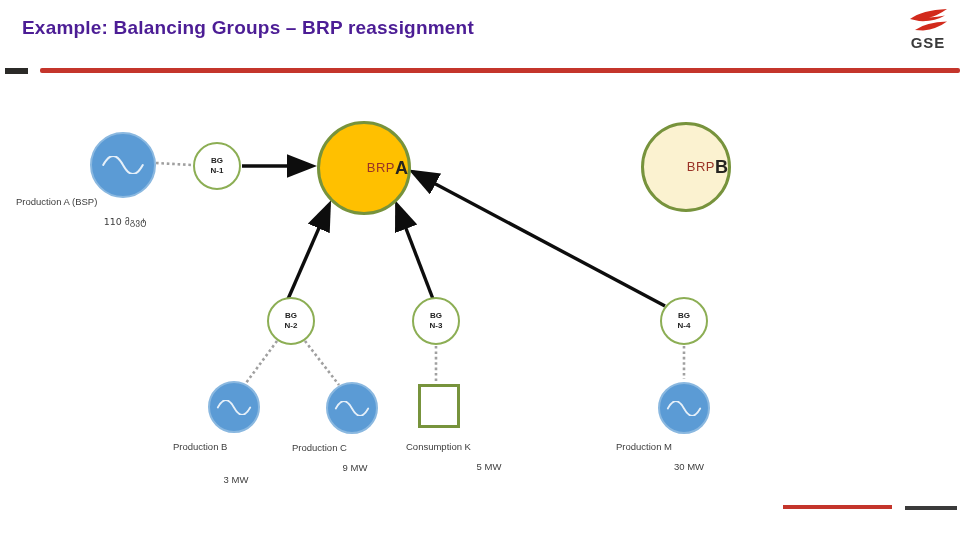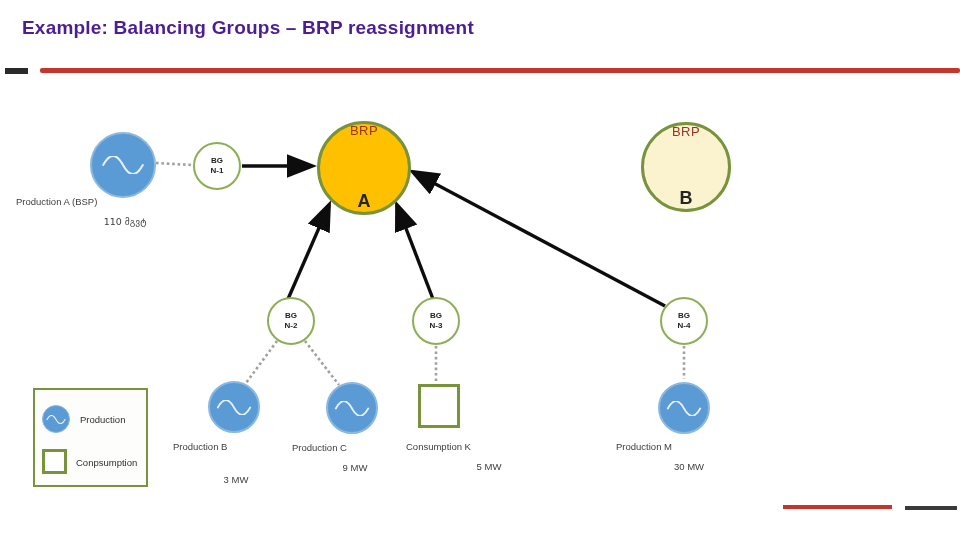--- a/index.html
+++ b/index.html
@@ -16,21 +16,21 @@
   .logo{left:900px;top:8px;width:56px;height:52px;display:flex;flex-direction:column;align-items:center;}
   .logo-text{font-size:15px;font-weight:bold;color:#3a3a3a;letter-spacing:1px;line-height:1;margin-top:1px;}
 
   
   .blue-circle{border-radius:50%;background:#5b9bd5;border:2px solid #8ab8e0;
     display:flex;align-items:center;justify-content:center;box-sizing:border-box;}
   .bg-circle{border-radius:50%;background:#ffffff;border:2px solid #8cae54;box-sizing:border-box;
     display:flex;flex-direction:column;align-items:center;justify-content:center;
     font-size:8px;font-weight:600;color:#222;line-height:1.25;}
   .brp-circle{border-radius:50%;border:3px solid #77933c;box-sizing:border-box;
-    display:flex;flex-direction:column;align-items:center;justify-content:space-between;line-height:1.15;}
+    display:flex;flex-direction:row;align-items:center;justify-content:flex-end;line-height:1.15;}
   .brp-title{font-size:13px;color:#9a3326;letter-spacing:.5px;}
   .brp-letter{font-size:18px;font-weight:bold;color:#262420;}
   .green-square{background:#ffffff;border:3px solid #77933c;box-sizing:border-box;}
 
   .small-label{font-size:9.5px;color:#3d3d3d;}
   .small-value{font-size:9.5px;color:#3d3d3d;text-align:center;}
   .geo{font-family:"DejaVu Sans",sans-serif;}
 
   
   .legend-box{left:33px;top:388px;width:115px;height:99px;border:2px solid #77933c;
@@ -46,20 +46,27 @@
 </style>
 </head>
 <body>
 
 <div class="slide">
 
   <div class="abs title">Example: Balancing Groups – BRP reassignment</div>
   <div class="abs rule-dark"></div>
   <div class="abs rule-red"></div>
 
+  <div class="abs logo">
+    <svg width="42" height="26" viewBox="0 0 42 26">
+      <path d="M3 11 Q15 2 40 1 Q30 8 22 9.5 Q31 9 38 7.5 Q27 14 12 13 Z" fill="#d22a1c"></path>
+      <path d="M8 22 Q19 14 40 13.5 Q30 21 16 22.5 Z" fill="#d22a1c"></path>
+    </svg>
+    <div class="logo-text">GSE</div>
+  </div>
 
   <svg class="abs connectors">
     <defs>
       <marker id="ah" markerWidth="9" markerHeight="8" refX="7.5" refY="3.5" orient="auto">
         <path d="M0,0 L9,3.5 L0,7 Z" fill="#0d0d0d"></path>
       </marker>
     </defs>
 
     <line x1="156" y1="163" x2="192" y2="165" stroke="#a0a0a0" stroke-width="2.6" stroke-dasharray="2.6 2.8"></line>
     <line x1="277" y1="341" x2="246" y2="383" stroke="#a0a0a0" stroke-width="2.6" stroke-dasharray="2.6 2.8"></line>
@@ -131,28 +138,18 @@
 
   <div class="abs small-label" style="left:292px;top:442px;width:120px;">Production C</div>
   <div class="abs small-value" style="left:295px;top:462px;width:120px;">9 MW</div>
 
   <div class="abs small-label" style="left:406px;top:441px;width:120px;">Consumption K</div>
   <div class="abs small-value" style="left:429px;top:461px;width:120px;">5 MW</div>
 
   <div class="abs small-label" style="left:616px;top:441px;width:120px;">Production M</div>
   <div class="abs small-value" style="left:629px;top:461px;width:120px;">30 MW</div>
 
-  <div class="abs legend-box">
-    <div class="abs blue-circle" style="left:7px;top:15px;width:28px;height:28px;border-width:1px;">
-      <svg width="20" height="9" viewBox="0 0 40 16">
-        <path d="M2,8 C8,-3 14,-3 20,8 C26,19 32,19 38,8" stroke="#ffffff" stroke-width="2.4" fill="none" stroke-linecap="round" opacity="0.85"></path>
-      </svg>
-    </div>
-    <div class="abs legend-text" style="left:45px;top:24px;">Production</div>
-    <div class="abs green-square" style="left:7px;top:59px;width:25px;height:25px;"></div>
-    <div class="abs legend-text" style="left:41px;top:67px;">Conpsumption</div>
-  </div>
 
   <div class="abs foot-red"></div>
   <div class="abs foot-dark"></div>
   <div class="abs page-num">13</div>
 
 </div>
 
 </body></html>

